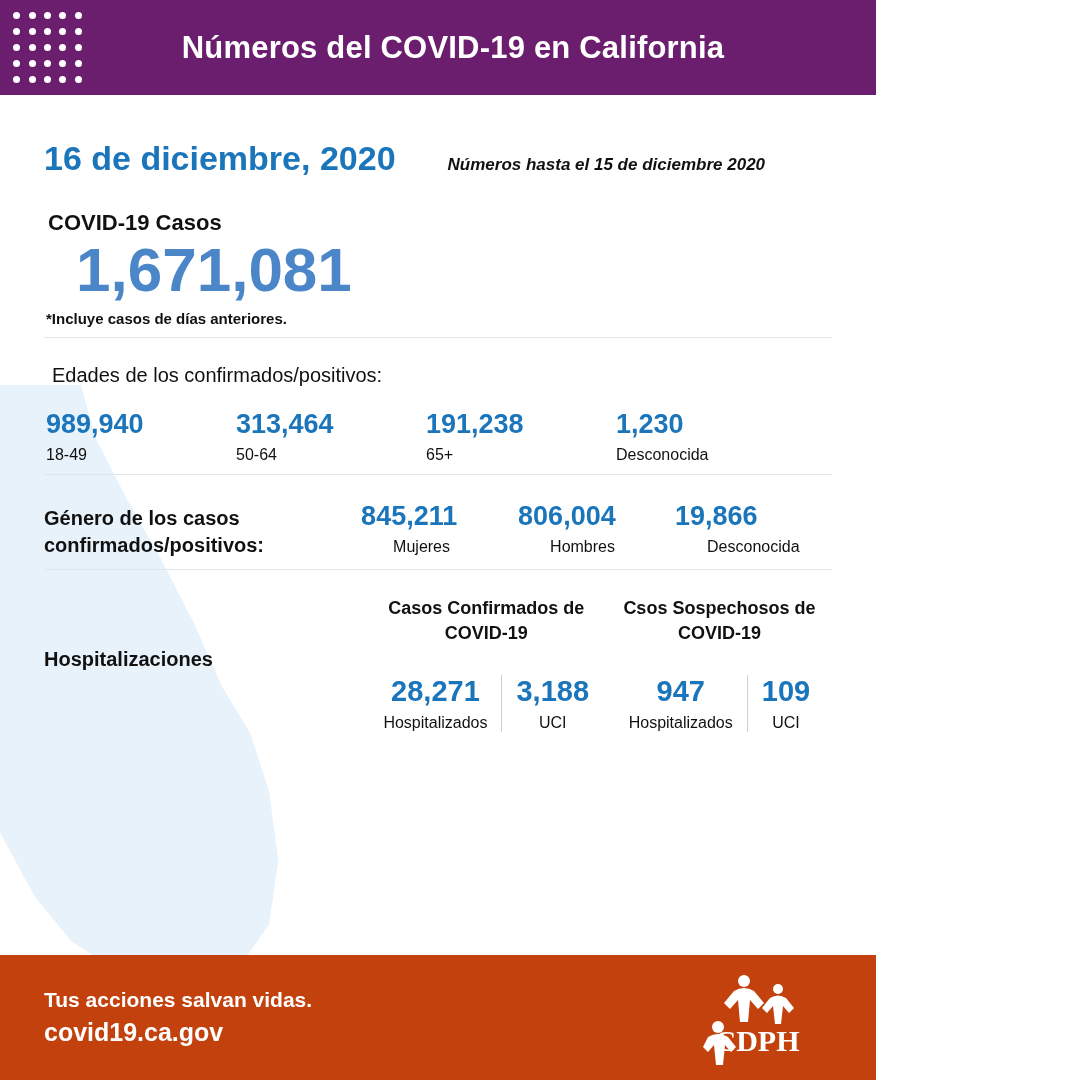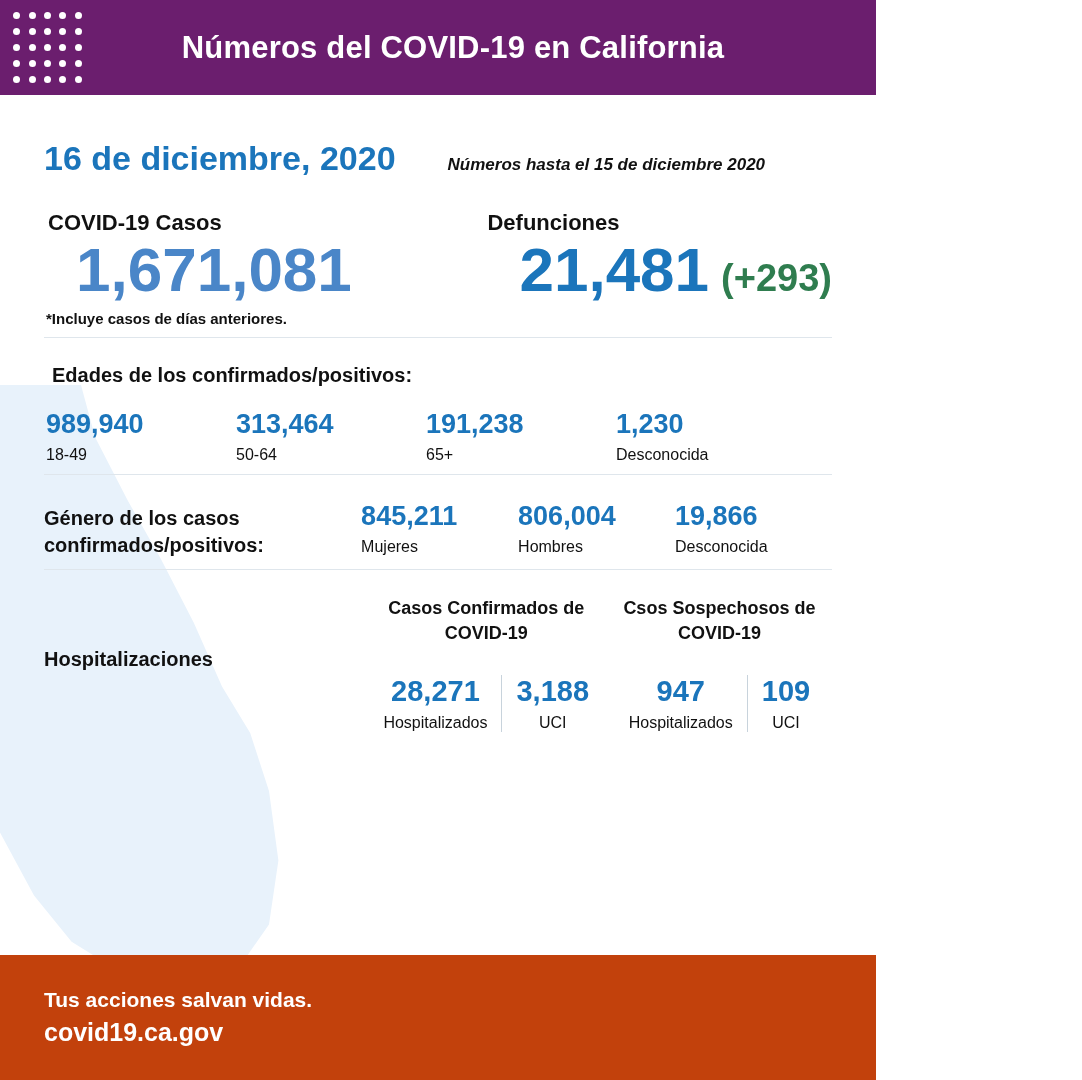--- a/index.html
+++ b/index.html
@@ -133,21 +133,21 @@
 
   hr.sep {
     border: none;
     border-top: 1px solid #dfe6ec;
     margin: 10px 0 0 0;
   }
 
   
   .section-title {
     font-size: 20px;
-    font-weight: bold;
+    font-weight: normal;
     color: #111111;
     margin-top: 26px;
     padding-left: 8px;
   }
   .ages {
     display: flex;
     margin-top: 22px;
     padding-left: 2px;
   }
   .age-cell { width: 190px; }
@@ -181,20 +181,21 @@
   .gender-cell { width: 198px; }
   .gender-num {
     font-size: 27px;
     font-weight: bold;
     color: #1b75bb;
   }
   .gender-lbl {
     font-size: 16px;
     color: #111111;
     margin-top: 6px;
+    margin-left: 32px;
   }
 
   
   .hosp {
     display: flex;
     margin-top: 26px;
   }
   .hosp-label {
     width: 400px;
     font-size: 20px;
@@ -296,27 +297,20 @@
       <div class="row-date">
         <div class="date-main">16 de diciembre, 2020</div>
         <div class="date-sub">Números hasta el 15 de diciembre 2020</div>
       </div>
 
       <div class="headline">
         <div class="hl-col hl-cases">
           <div class="hl-label">COVID-19 Casos</div>
           <div class="hl-numrow">
             <div class="big-num">1,671,081</div>
-          </div>
-        </div>
-        <div class="hl-col hl-deaths">
-          <div class="hl-label">Defunciones</div>
-          <div class="hl-numrow">
-            <div class="big-num dark">21,481</div>
-            <div class="delta">(+293)</div>
           </div>
         </div>
       </div>
 
       <div class="footnote">*Incluye casos de días anteriores.</div>
       <hr class="sep">
 
       <div class="section-title">Edades de los confirmados/positivos:</div>
       <div class="ages">
         <div class="age-cell">
@@ -390,15 +384,28 @@
       </div>
 
     </div>
   </div>
 
   <div class="footer">
     <div class="footer-text">
       <div class="footer-line1">Tus acciones salvan vidas.</div>
       <div class="footer-line2">covid19.ca.gov</div>
     </div>
+    <div class="logo">
+      <svg width="150" height="105" viewBox="0 0 150 105">
+        <g fill="#ffffff">
+          <circle cx="62" cy="16" r="6"></circle>
+          <path d="M52 26 q10 -6 20 0 l10 12 -6 6 -8 -9 -2 22 -8 0 -2 -22 -8 9 -6 -6 z"></path>
+          <circle cx="96" cy="24" r="5"></circle>
+          <path d="M88 33 q8 -5 16 0 l8 10 -5 5 -6 -7 -2 18 -6 0 -2 -18 -6 7 -5 -5 z"></path>
+          <circle cx="36" cy="62" r="6"></circle>
+          <path d="M26 72 q10 -6 20 0 l8 10 -5 5 -6 -7 -2 20 -7 0 -2 -20 -6 7 -5 -5 z"></path>
+        </g>
+        <text x="75" y="86" text-anchor="middle" fill="#ffffff" font-family="Liberation Serif, serif" font-size="30" font-weight="bold">CDPH</text>
+      </svg>
+    </div>
   </div>
 
 </div>
 
 </body></html>

